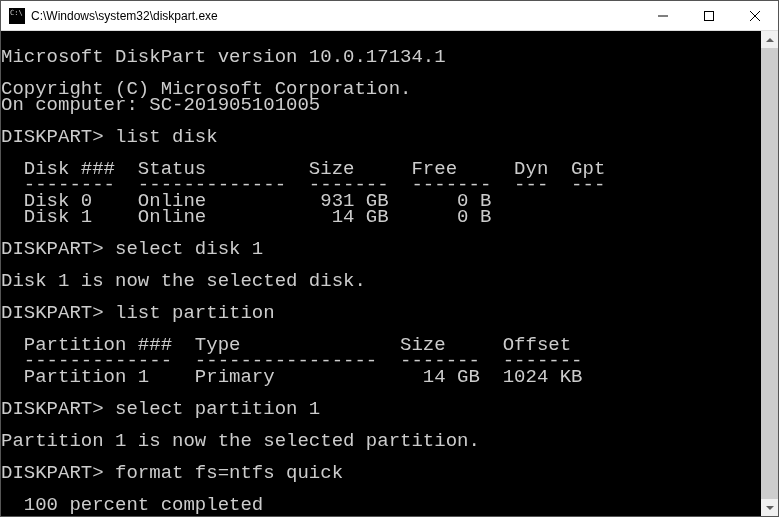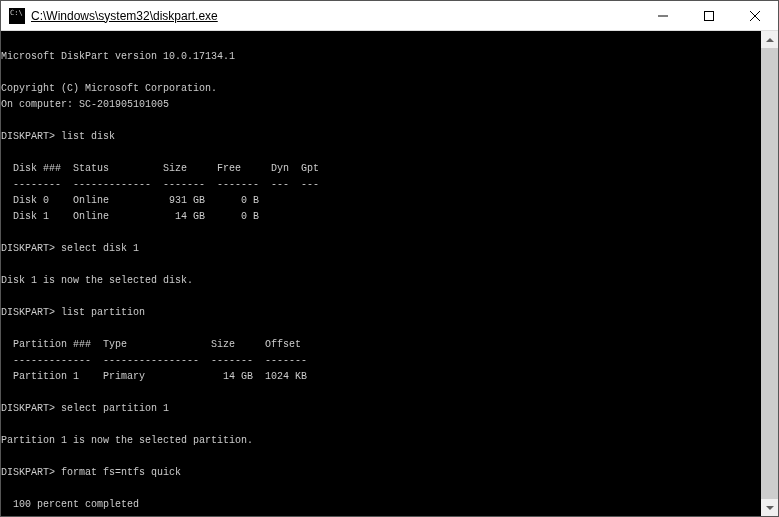--- a/index.html
+++ b/index.html
@@ -39,21 +39,20 @@
       font-size: 7px;
       position: absolute;
       top: 1px;
       left: 1px;
       font-family: monospace;
     }
     .titlebar-title {
       font-size: 12px;
       color: #000;
       flex: 1;
-      text-decoration: underline;
     }
     .win-controls {
       display: flex;
       height: 100%;
     }
     .win-btn {
       width: 46px;
       height: 100%;
       display: flex;
       align-items: center;
@@ -62,21 +61,21 @@
     }
     .win-btn svg {
       width: 10px;
       height: 10px;
     }
     .terminal {
       flex: 1;
       background: #000;
       color: #ccc;
       font-family: "NSimSun", "SimSun", "Courier New", monospace;
-      font-size: 10px;
+      font-size: 19px;
       line-height: 16px;
       padding: 2px 2px;
       overflow: hidden;
       position: relative;
       white-space: pre;
     }
     .terminal-content {
       position: absolute;
       left: 0px;
       top: 2px;

